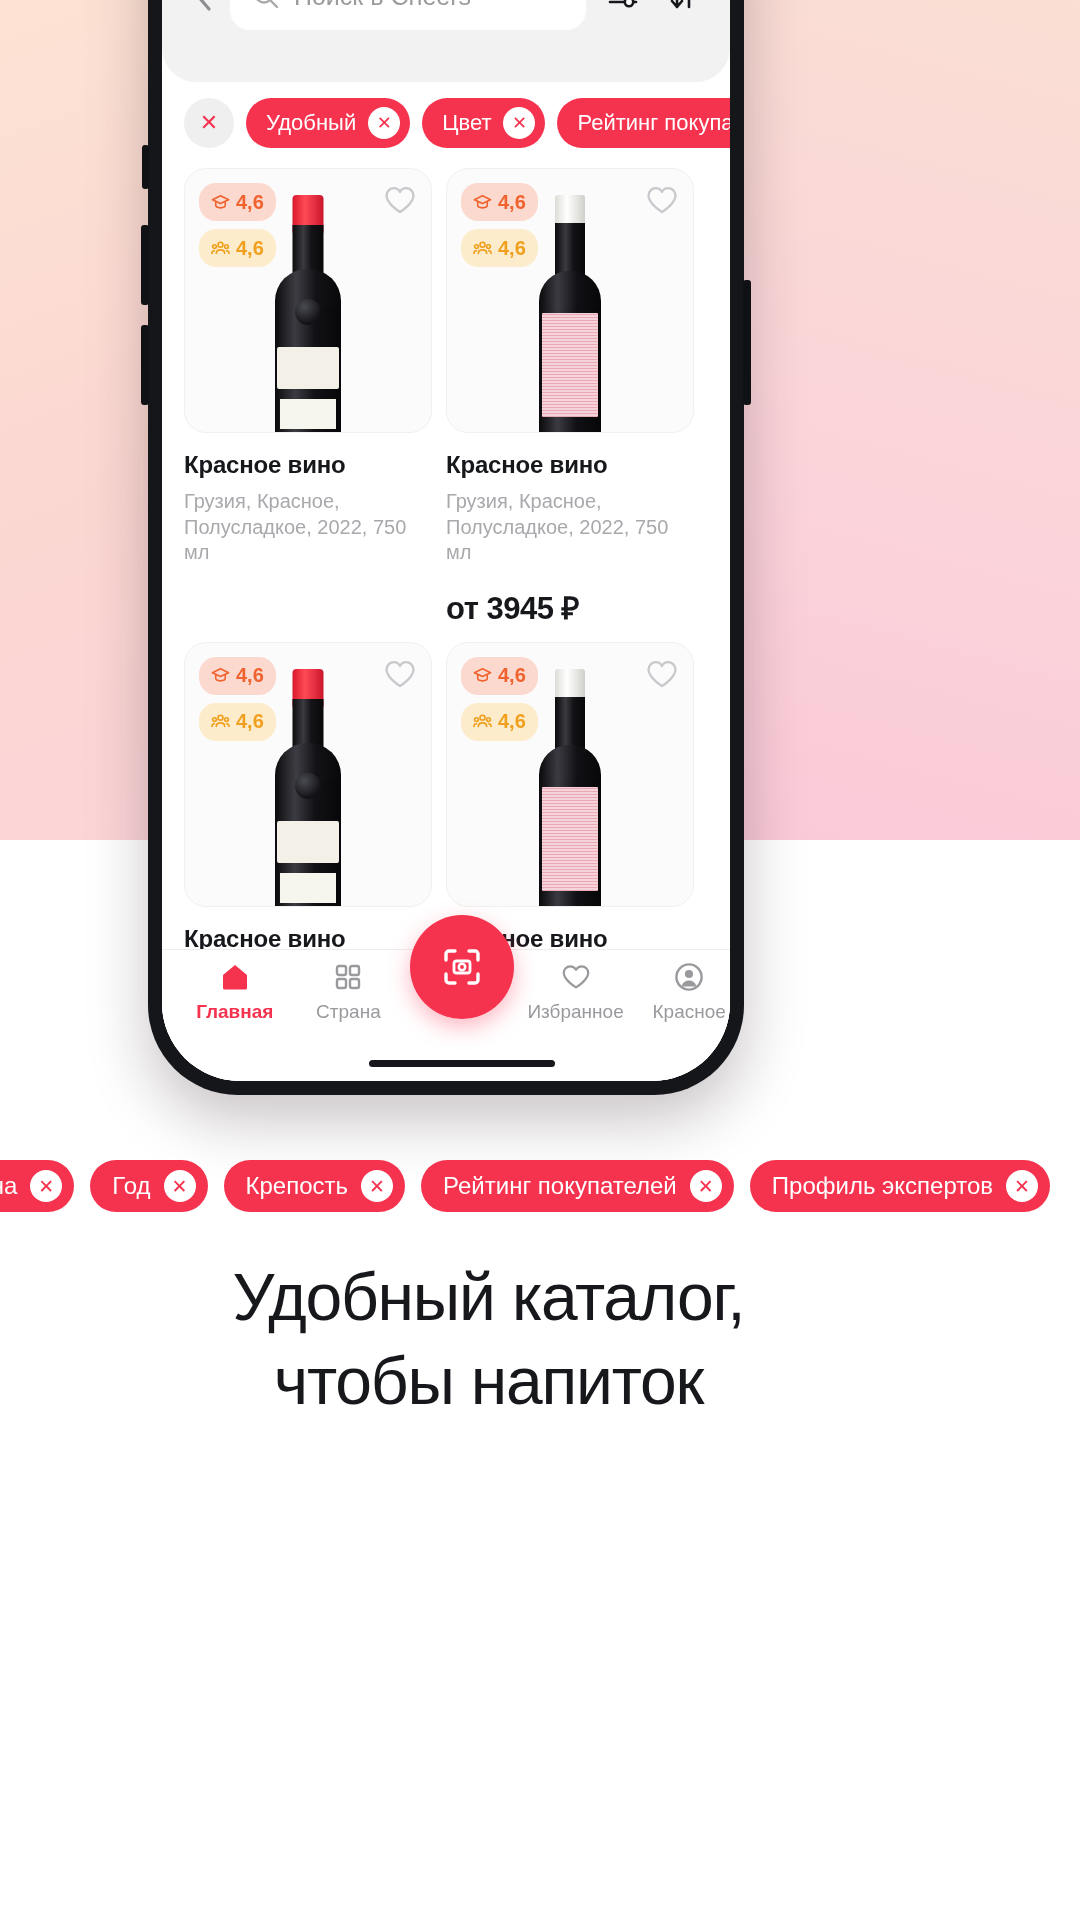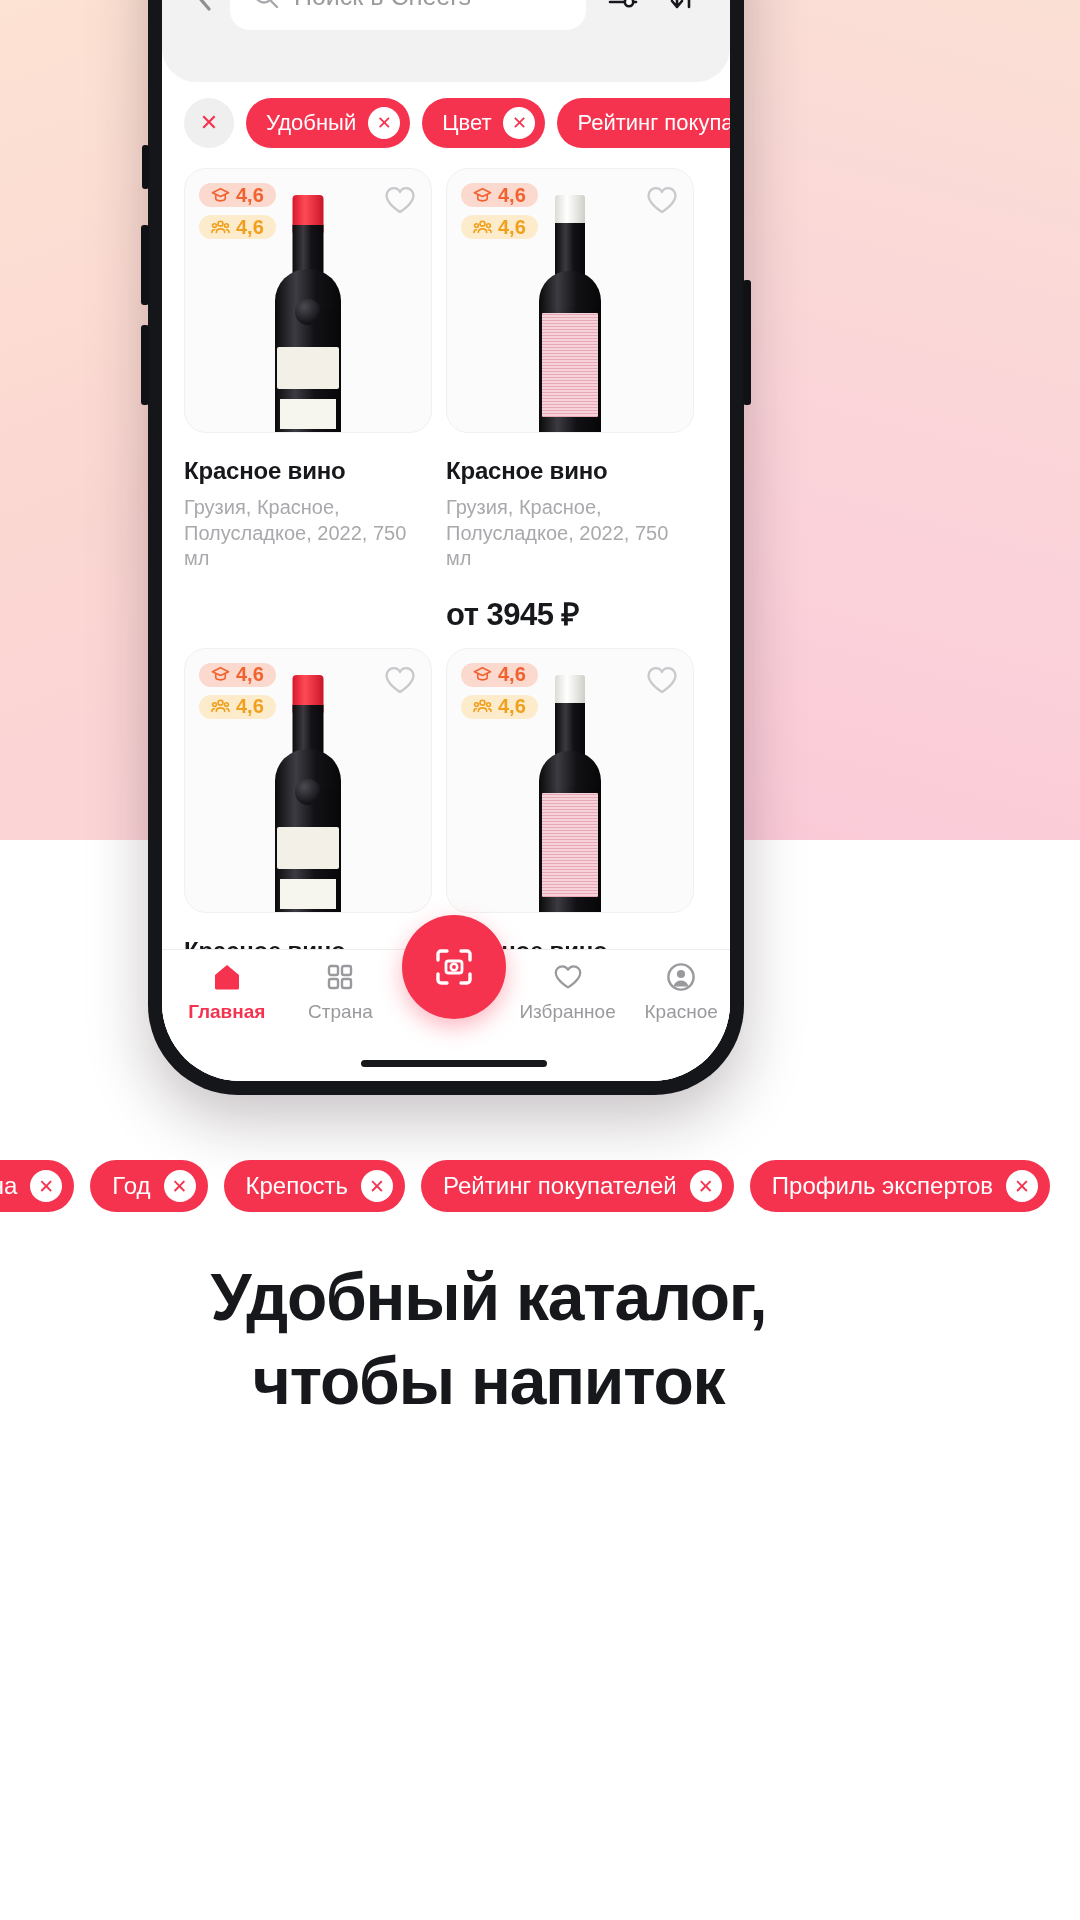--- a/index.html
+++ b/index.html
@@ -200,21 +200,21 @@
   }
   .badges {
     position: absolute;
     left: 14px; top: 14px;
     display: flex;
     flex-direction: column;
     gap: 8px;
     z-index: 3;
   }
   .badge {
-    height: 24px;
+    height: 38px;
     border-radius: 17px;
     display: flex;
     align-items: center;
     gap: 6px;
     padding: 0 12px;
     font-size: 20px;
     font-weight: bold;
   }
   .badge-expert { background: #fcd9cf; color: #f0622e; }
   .badge-users  { background: #fdeccb; color: #f0a01e; }
@@ -295,21 +295,21 @@
   }
   .b2-label {
     position: absolute; left: 50%; transform: translateX(-50%);
     top: 118px; width: 56px; height: 104px;
     background:
       repeating-linear-gradient(0deg, #e8a8b4 0px, #e8a8b4 1px, #f6d3da 1px, #f6d3da 3px);
     border-radius: 1px;
   }
 
   .prod-title {
-    margin-top: 24px;
+    margin-top: 18px;
     font-size: 24px;
     font-weight: bold;
     color: #17181c;
     letter-spacing: -0.2px;
   }
   .prod-sub {
     margin-top: 10px;
     font-size: 20px;
     line-height: 1.28;
     color: #a9a9ad;
@@ -325,21 +325,21 @@
   
   #tabbar-fade {
     position: absolute;
     left: 0; bottom: 0;
     width: 568px; height: 132px;
     background: #ffffff;
     border-top: 1px solid #ededed;
   }
   #tabbar {
     position: absolute;
-    left: 8px; bottom: 0;
+    left: 16px; bottom: 0;
     width: 568px; height: 132px;
     display: flex;
     align-items: flex-start;
     padding-top: 12px;
   }
   .tab {
     flex: 1;
     display: flex;
     flex-direction: column;
     align-items: center;
@@ -404,21 +404,21 @@
   #bchip-first { margin-left: -58px; }
 
   
   #headline {
     position: absolute;
     left: 0; top: 1255px;
     width: 977px;
     text-align: center;
     font-size: 66px;
     line-height: 1.28;
-    font-weight: bold;
+    font-weight: normal;
     color: #17181c;
     letter-spacing: -1.2px;
   }
 </style>
 </head>
 <body>
 
 <div id="bg-wrap">
   <div id="bg-left"></div>
   <div id="bg-pinkband"></div>

